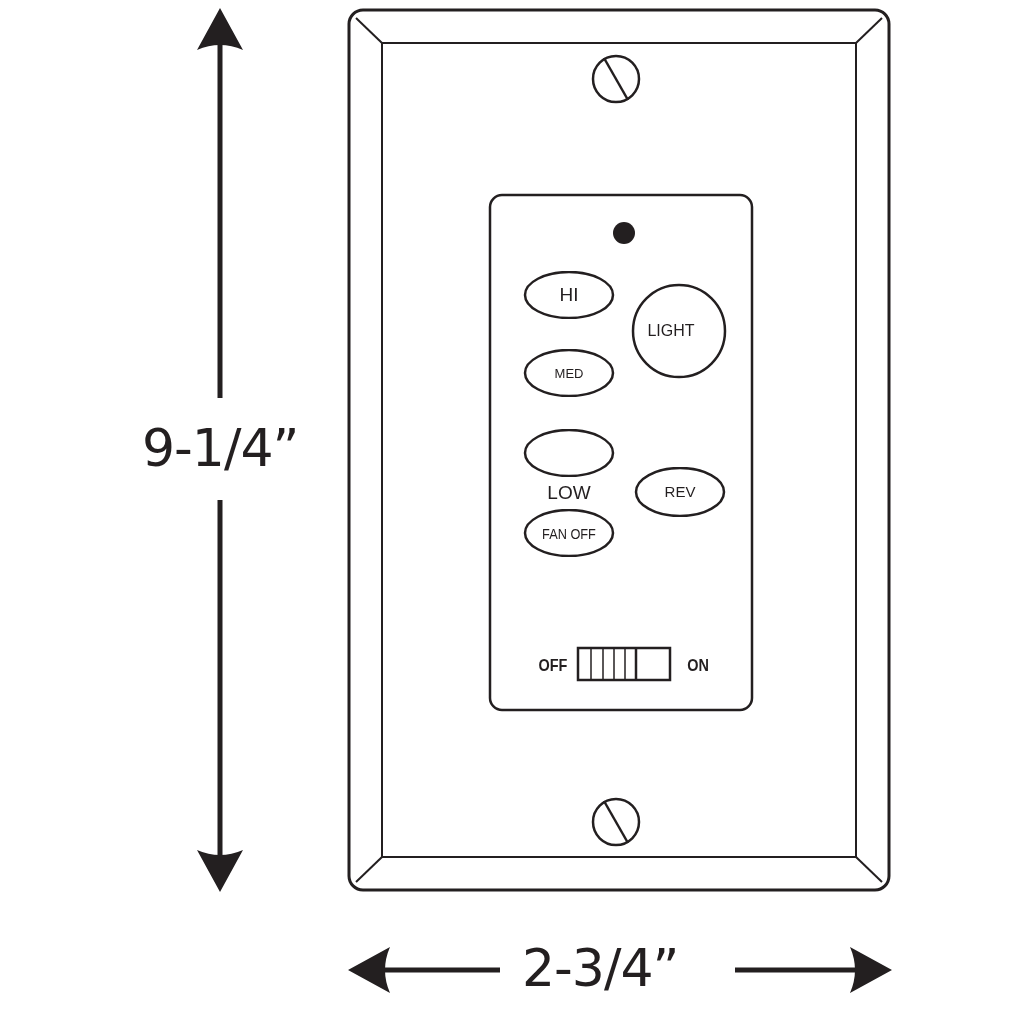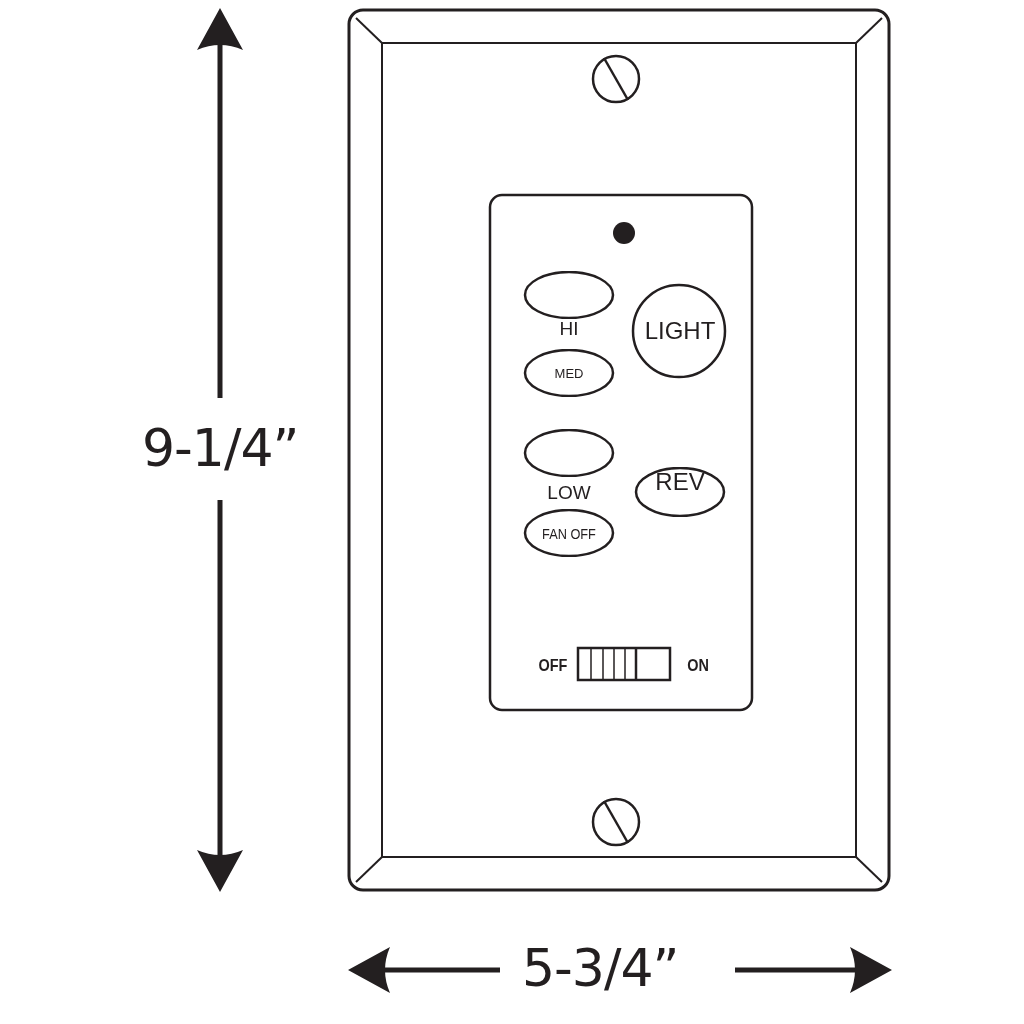--- a/index.html
+++ b/index.html
@@ -23,21 +23,21 @@
   <div class="dim-label" style="left:142px;top:418px;font-size:52px;line-height:60px;">9-1/4”</div>
 </div>
 
 <div class="abs" style="left:330px;top:930px;width:580px;height:80px;">
   <svg width="580" height="80">
     <line x1="40" y1="40" x2="170" y2="40" stroke="#231f20" stroke-width="5"></line>
     <line x1="405" y1="40" x2="540" y2="40" stroke="#231f20" stroke-width="5"></line>
     <path d="M18 40 L60 17 Q50 40 60 63 Z" fill="#231f20"></path>
     <path d="M562 40 L520 17 Q530 40 520 63 Z" fill="#231f20"></path>
   </svg>
-  <div class="dim-label" style="left:192px;top:8px;font-size:52px;line-height:60px;">5-3/4”</div>
+  <div class="dim-label" style="left:192px;top:8px;font-size:52px;line-height:60px;">2-3/4”</div>
 </div>
 
 <div class="abs" style="left:0;top:0;width:1024px;height:1024px;">
   <svg width="1024" height="1024">
 
     <rect x="349" y="10" width="540" height="880" rx="14" ry="14" fill="none" stroke="#231f20" stroke-width="3"></rect>
 
     <rect x="382" y="43" width="474" height="814" fill="none" stroke="#231f20" stroke-width="2"></rect>
 
     <line x1="356" y1="18" x2="382" y2="43" stroke="#231f20" stroke-width="2"></line>
@@ -60,21 +60,21 @@
   </svg>
   <svg width="1024" height="1024">
     <circle cx="624" cy="233" r="11" fill="#231f20"></circle>
   </svg>
 </div>
 
 <div class="abs" style="left:523px;top:271px;width:92px;height:48px;">
   <svg width="92" height="48">
     <ellipse cx="46" cy="24" rx="44" ry="23" fill="#fff" stroke="#231f20" stroke-width="2.5"></ellipse>
   </svg>
-  <span class="btn-label" style="left:46px;top:24px;font-size:19px;margin-top:34px;">HI</span>
+  <span class="btn-label" style="left:46px;top:24px;font-size:19px;">HI</span>
 </div>
 
 <div class="abs" style="left:523px;top:349px;width:92px;height:48px;">
   <svg width="92" height="48">
     <ellipse cx="46" cy="24" rx="44" ry="23" fill="#fff" stroke="#231f20" stroke-width="2.5"></ellipse>
   </svg>
   <span class="btn-label" style="left:46px;top:24px;font-size:13px;">MED</span>
 </div>
 
 <div class="abs" style="left:523px;top:429px;width:92px;height:48px;">
@@ -88,28 +88,28 @@
   <svg width="92" height="48">
     <ellipse cx="46" cy="24" rx="44" ry="23" fill="#fff" stroke="#231f20" stroke-width="2.5"></ellipse>
   </svg>
   <span class="btn-label" style="left:46px;top:24px;font-size:15px;transform:translate(-50%,-50%) scaleX(0.85);">FAN OFF</span>
 </div>
 
 <div class="abs" style="left:631px;top:283px;width:96px;height:96px;">
   <svg width="96" height="96">
     <circle cx="48" cy="48" r="46" fill="#fff" stroke="#231f20" stroke-width="2.5"></circle>
   </svg>
-  <span class="btn-label" style="left:49px;top:48px;font-size:24px;">LIGHT</span>
+  <span class="btn-label" style="left:40px;top:48px;font-size:16px;">LIGHT</span>
 </div>
 
 <div class="abs" style="left:634px;top:467px;width:92px;height:50px;">
   <svg width="92" height="50">
     <ellipse cx="46" cy="25" rx="44" ry="24" fill="#fff" stroke="#231f20" stroke-width="2.5"></ellipse>
   </svg>
-  <span class="btn-label" style="left:46px;top:15px;font-size:24px;text-align:center;">REV</span>
+  <span class="btn-label" style="left:46px;top:24px;font-size:15px;text-align:center;">REV</span>
 </div>
 
 <span class="sw-label" style="left:553px;top:666px;">OFF</span>
 <div class="abs" style="left:576px;top:646px;width:96px;height:36px;">
   <svg width="96" height="36">
     <rect x="2" y="2" width="92" height="32" fill="#fff" stroke="#231f20" stroke-width="2.5"></rect>
     <line x1="15" y1="2" x2="15" y2="34" stroke="#231f20" stroke-width="1.5"></line>
     <line x1="27" y1="2" x2="27" y2="34" stroke="#231f20" stroke-width="1.5"></line>
     <line x1="38" y1="2" x2="38" y2="34" stroke="#231f20" stroke-width="1.5"></line>
     <line x1="49" y1="2" x2="49" y2="34" stroke="#231f20" stroke-width="1.5"></line>

